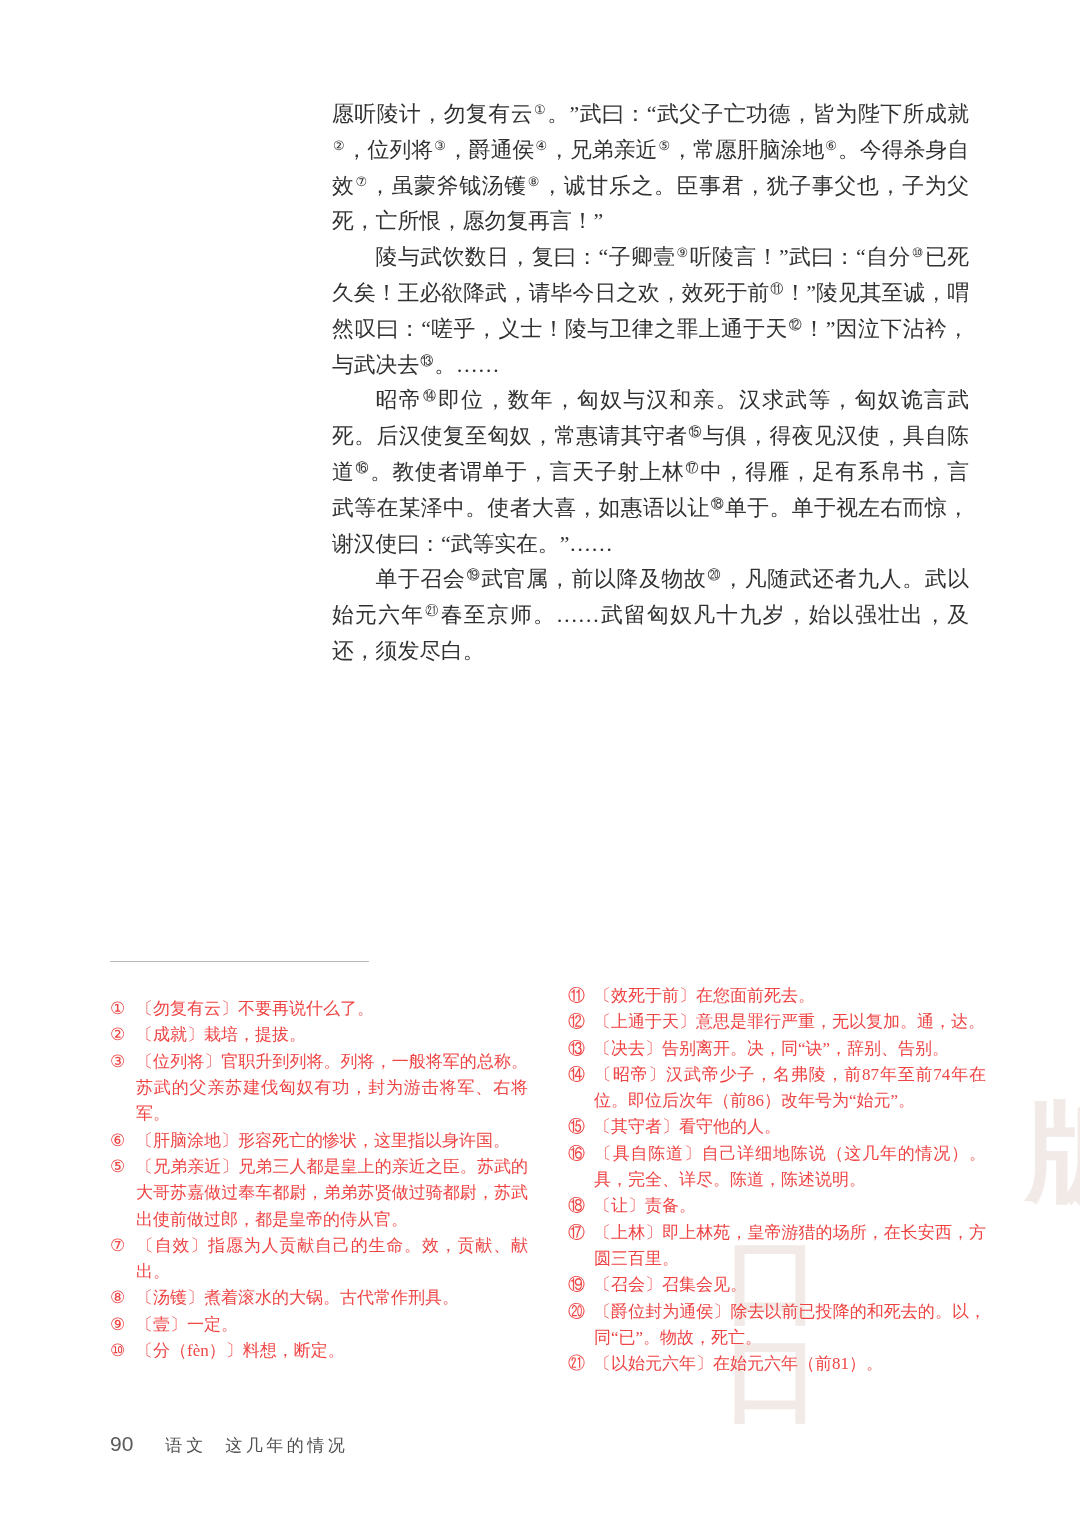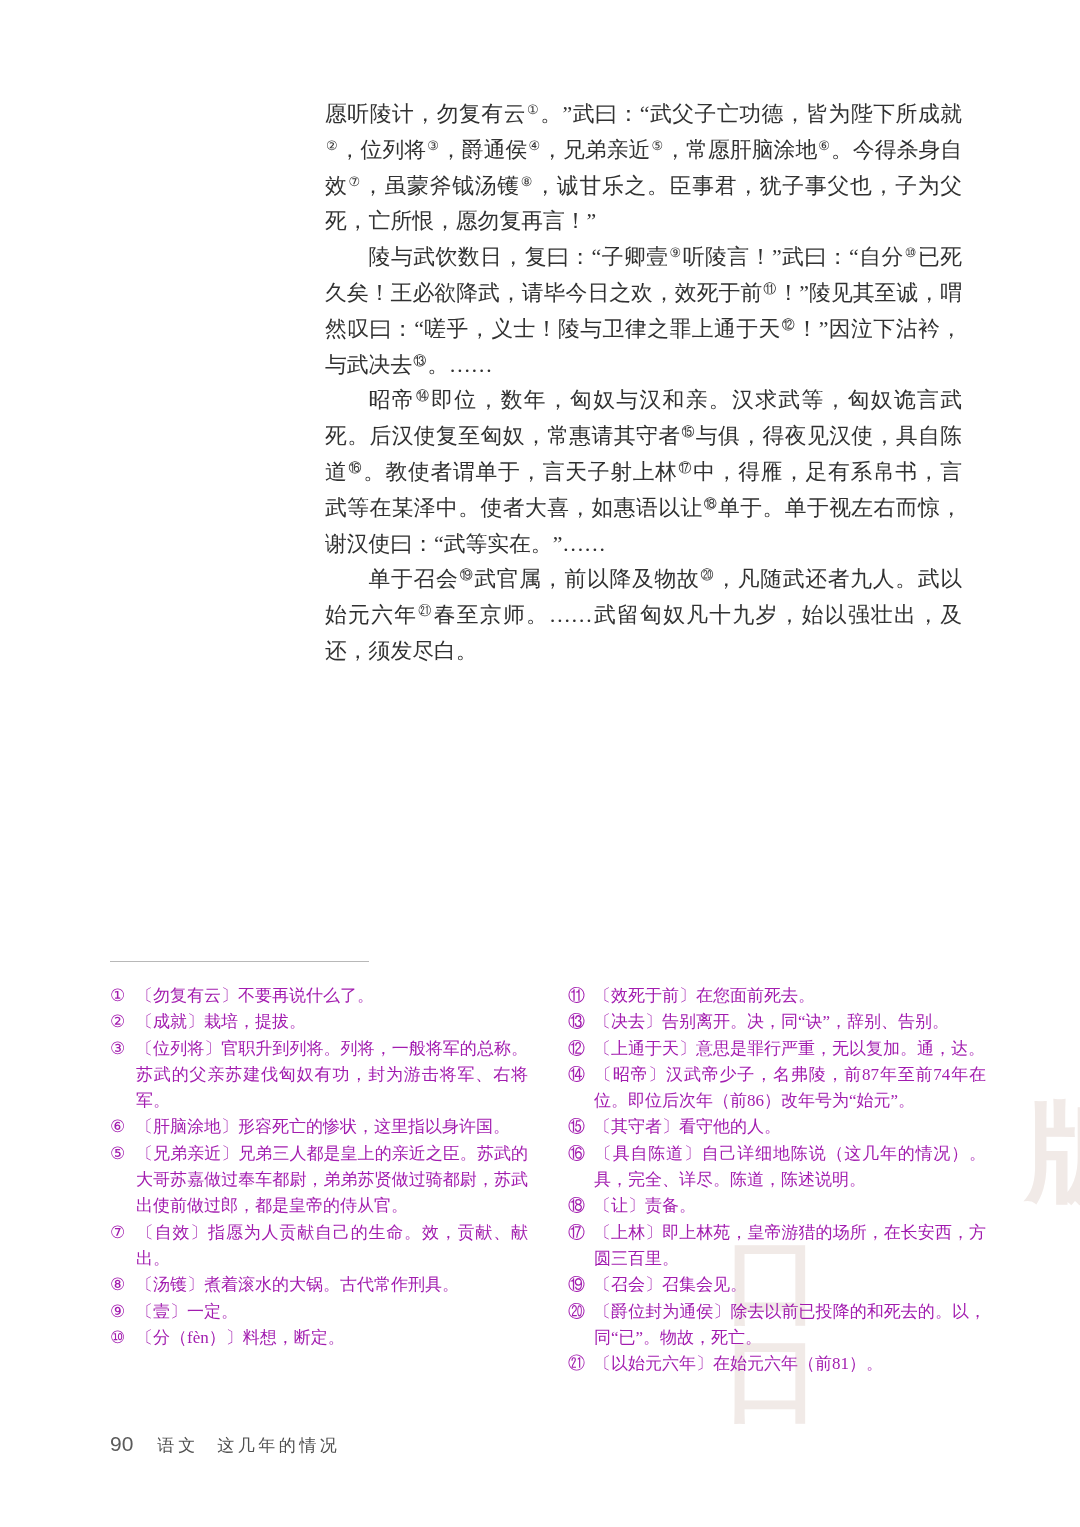--- a/index.html
+++ b/index.html
@@ -23,21 +23,21 @@
     pointer-events: none;
     line-height: 1;
   }
   .wm-0 { left: 1026px; top: 1096px; font-size: 112px; }
   .wm-1 { left: 726px;  top: 1234px; font-size: 94px; }
   .wm-2 { left: 726px;  top: 1332px; font-size: 94px; }
 
   .main-text {
     position: absolute;
     z-index: 1;
-    left: 325px;
+    left: 332px;
     top: 97px;
     width: 637px;
     font-size: 21.8px;
     line-height: 35.8px;
     text-align: justify;
     color: #313131;
   }
   .para { text-indent: 2em; }
   .para.no-indent { text-indent: 0; }
   sup.note-ref {
@@ -59,21 +59,22 @@
   .footnotes {
     position: absolute;
     z-index: 1;
     left: 110px;
     top: 983px;
     width: 877px;
     display: flex;
     column-gap: 40px;
     font-size: 17px;
     line-height: 26.3px;
-    color: #a21caf;
+    color: #ef4444;
+    align-items: center;
   }
   .fn-col { flex: 0 0 418px; width: 418px; }
   .footnote {
     padding-left: 26px;
     text-indent: -26px;
     text-align: justify;
   }
   .fn-num {
     display: inline-block;
     width: 26px;
@@ -88,21 +89,21 @@
     display: flex;
     align-items: baseline;
     color: #4f4f4f;
     text-align: center;
   }
   .page-num {
     font-size: 21px;
     font-family: "Liberation Sans", sans-serif;
     color: #5a5a5a;
   }
-  .footer-subject { margin-left: 24px; font-size: 17px; letter-spacing: 4px; }
+  .footer-subject { margin-left: 32px; font-size: 17px; letter-spacing: 4px; }
   .footer-book    { margin-left: 18px; font-size: 17px; letter-spacing: 3.5px; }
 </style>
 </head>
 <body>
 
 <div class="page">
 
   <span class="watermark wm-0">版</span>
   <span class="watermark wm-1">口</span>
   <span class="watermark wm-2">口</span>
@@ -139,23 +140,23 @@
         <div class="footnote"><span class="fn-num">⑧</span><span class="fn-text">〔汤镬〕煮着滚水的大锅。古代常作刑具。</span></div>
 
         <div class="footnote"><span class="fn-num">⑨</span><span class="fn-text">〔壹〕一定。</span></div>
 
         <div class="footnote"><span class="fn-num">⑩</span><span class="fn-text">〔分（fèn）〕料想，断定。</span></div>
       </div>
     <div class="fn-col">
 
         <div class="footnote"><span class="fn-num">⑪</span><span class="fn-text">〔效死于前〕在您面前死去。</span></div>
 
+        <div class="footnote"><span class="fn-num">⑫</span><span class="fn-text">〔上通于天〕意思是罪行严重，无以复加。通，达。</span></div>
+
         <div class="footnote"><span class="fn-num">⑬</span><span class="fn-text">〔决去〕告别离开。决，同“诀”，辞别、告别。</span></div>
-
-        <div class="footnote"><span class="fn-num">⑫</span><span class="fn-text">〔上通于天〕意思是罪行严重，无以复加。通，达。</span></div>
 
         <div class="footnote"><span class="fn-num">⑭</span><span class="fn-text">〔昭帝〕汉武帝少子，名弗陵，前87年至前74年在位。即位后次年（前86）改年号为“始元”。</span></div>
 
         <div class="footnote"><span class="fn-num">⑮</span><span class="fn-text">〔其守者〕看守他的人。</span></div>
 
         <div class="footnote"><span class="fn-num">⑯</span><span class="fn-text">〔具自陈道〕自己详细地陈说（这几年的情况）。具，完全、详尽。陈道，陈述说明。</span></div>
 
         <div class="footnote"><span class="fn-num">⑱</span><span class="fn-text">〔让〕责备。</span></div>
 
         <div class="footnote"><span class="fn-num">⑰</span><span class="fn-text">〔上林〕即上林苑，皇帝游猎的场所，在长安西，方圆三百里。</span></div>

